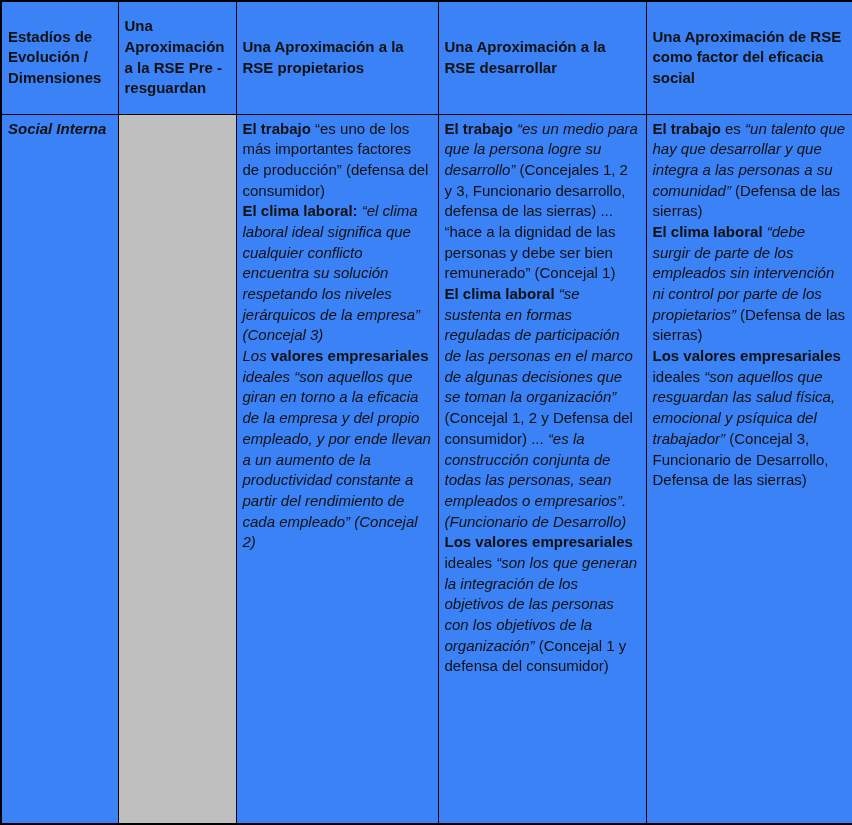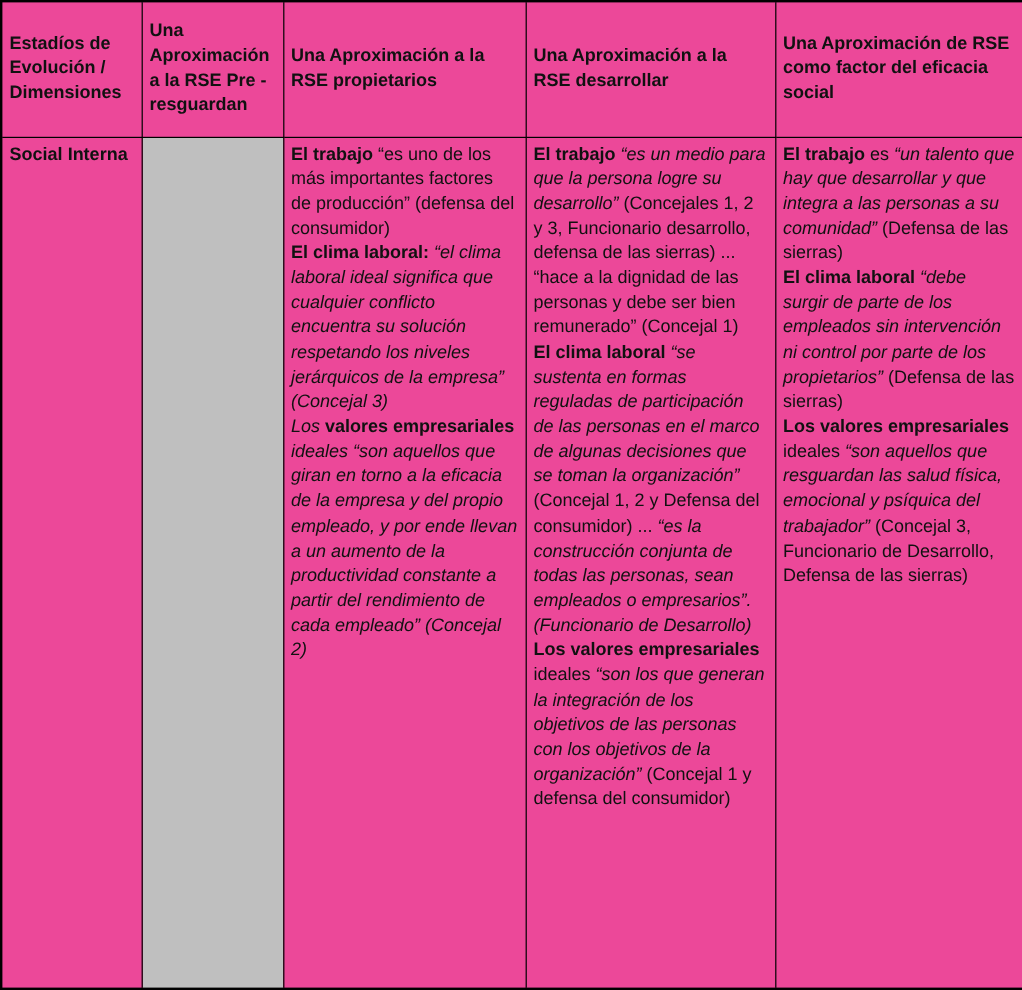--- a/index.html
+++ b/index.html
@@ -6,21 +6,21 @@
     margin: 0;
     padding: 0;
     background: #ffffff;
     font-family: "Liberation Sans", sans-serif;
     color: #111111;
   }
   .page {
     width: 852px;
     height: 825px;
     box-sizing: border-box;
-    background: #ec4899;
+    background: #3b82f6;
   }
   table.rse {
     width: 852px;
     height: 825px;
     table-layout: fixed;
     border-collapse: collapse;
     border: 2px solid #000000;
   }
   table.rse th, table.rse td {
     border: 1px solid #000000;
@@ -34,20 +34,21 @@
   }
   
   tr.hdr { height: 113px; }
   tr.hdr th { font-weight: bold; vertical-align: middle; }
   th.hdr-pre { vertical-align: top; padding-top: 7px; }
   
   td.cell-dim {
     font-weight: bold;
     padding-top: 245px;
     vertical-align: top;
+    font-style: italic;
   }
   td.cell-shaded { padding: 0; }
   td.cell-capitalista {
     text-align: justify;
     padding-top: 44px;
   }
   td.cell-voluntaria { padding-top: 4px; }
   td.cell-progreso { padding-top: 44px; }
   .b { font-weight: bold; }
   .i { font-style: italic; }

